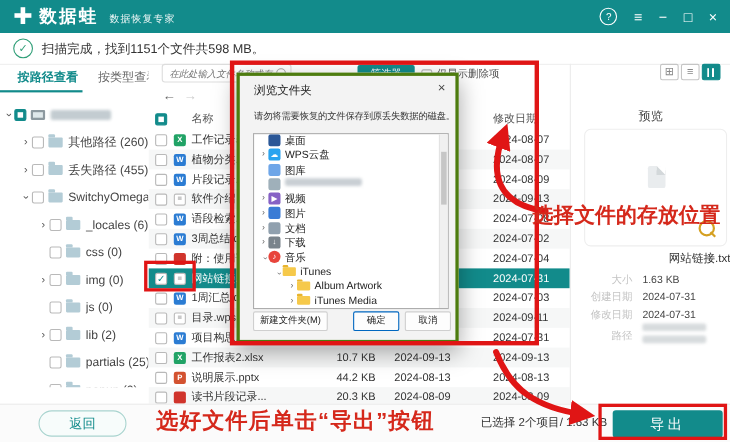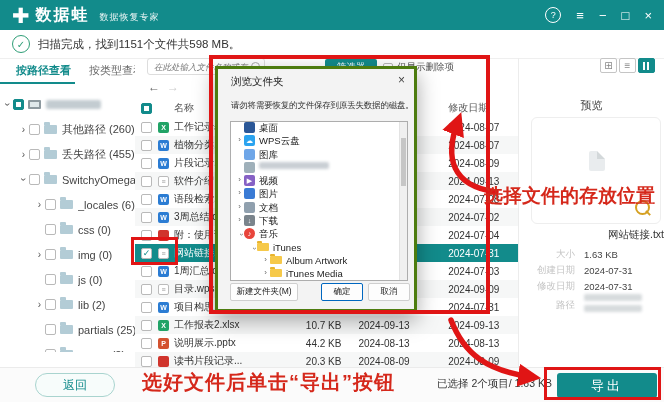--- a/index.html
+++ b/index.html
@@ -317,21 +317,21 @@
        <span class="fsize"></span>
        <span class="fdate1"></span>
        <span class="fdate2">2024-07-03</span>
      </div>
         <div class="frow zebra">
        <span class="cb"></span>
        <span class="fic" style="background:#ffffff;border:1px solid #bbb;color:#999;">≡</span>
        <span class="fname">目录.wps</span>
        <span class="fsize"></span>
        <span class="fdate1"></span>
-       <span class="fdate2">2024-09-09</span>
+       <span class="fdate2">2024-09-11</span>
      </div>
         <div class="frow">
        <span class="cb"></span>
        <span class="fic" style="background:#2b7cd3;">W</span>
        <span class="fname">项目构思.d...</span>
        <span class="fsize"></span>
        <span class="fdate1"></span>
        <span class="fdate2">2024-07-31</span>
      </div>
         <div class="frow zebra">

